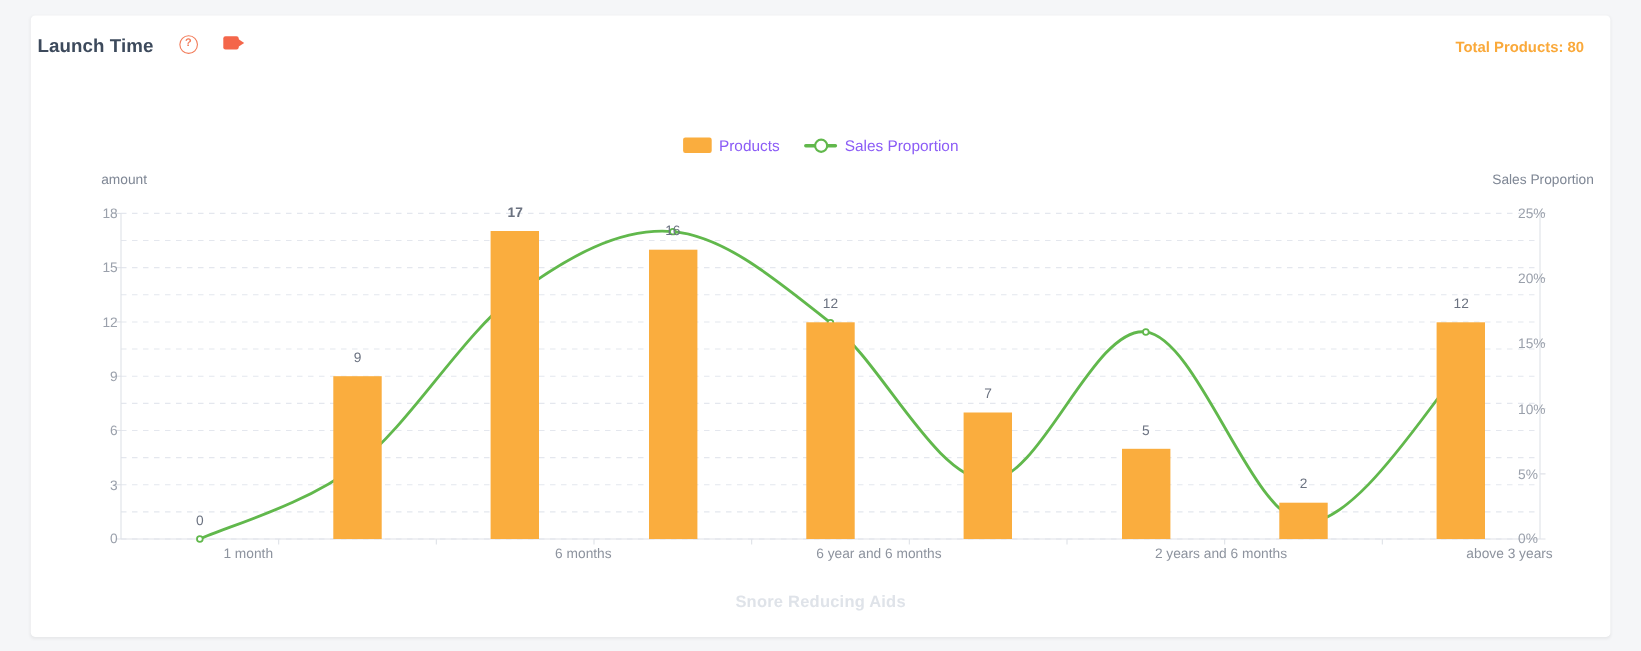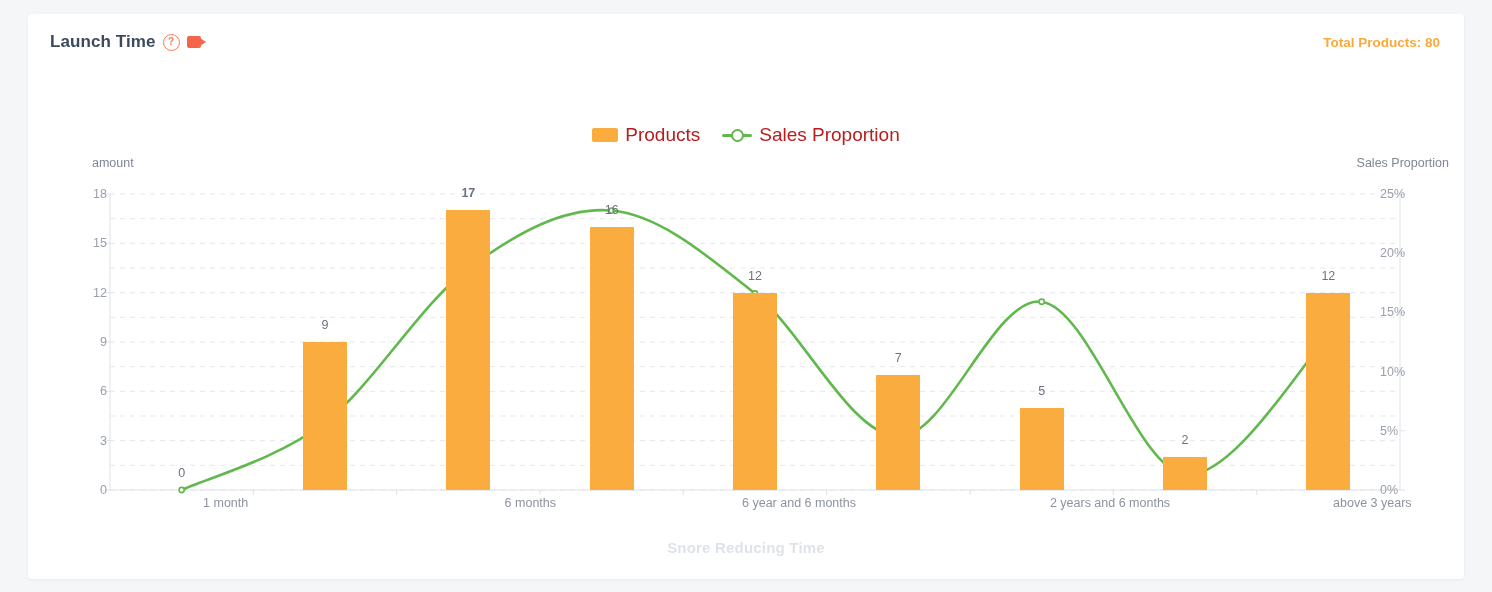--- a/index.html
+++ b/index.html
@@ -26,25 +26,25 @@
     box-shadow: 0 1px 3px rgba(0,0,0,0.06);
   }
   .card-header {
     position: absolute;
     left: 0; top: 0;
     width: 100%;
     height: 62px;
   }
   .title-wrap {
     position: absolute;
-    left: 22px;
+    left: 6px;
     top: 18px;
     display: flex;
-    align-items: center;
-    gap: 7px;
+    align-items: flex-start;
+    gap: 23px;
   }
   .card-title {
     font-size: 17px;
     font-weight: bold;
     color: #3d4a5c;
     letter-spacing: 0.1px;
   }
   .help-icon {
     width: 15px;
     height: 15px;
@@ -131,22 +131,22 @@
   }
   .legend-swatch-line .dot {
     position: absolute;
     left: 9px; top: 1px;
     width: 9px; height: 9px;
     border: 2.4px solid #61b84c;
     background: #ffffff;
     border-radius: 50%;
   }
   .legend-label {
-    font-size: 19px;
-    color: #b91c1c;
+    font-size: 14px;
+    color: #8b5cf6;
   }
 
   
   .plot-area {
     position: absolute;
     left: 0; top: 0;
     width: 1436px;
     height: 565px;
     pointer-events: none;
   }
@@ -324,15 +324,15 @@
         <div class="bar" style="left: 991.667px; top: 393.778px; width: 44px; height: 82.2222px; background: rgb(250, 173, 62);"></div>
         <div class="bar-value" style="left: 1013.67px; top: 369.778px;">5</div>
         <div class="cat-label" style="left: 1038px;">2 years and 6 months</div>
         <div class="bar" style="left: 1135px; top: 443.111px; width: 44px; height: 32.8889px; background: rgb(250, 173, 62);"></div>
         <div class="bar-value" style="left: 1157px; top: 419.111px;">2</div>
         <div class="bar" style="left: 1278.33px; top: 278.667px; width: 44px; height: 197.333px; background: rgb(250, 173, 62);"></div>
         <div class="bar-value" style="left: 1300.33px; top: 254.667px;">12</div>
         <div class="cat-label" style="left: 1300.33px;">above 3 years</div>
       </div>
 
-    <div class="watermark">Snore Reducing Time</div>
+    <div class="watermark">Snore Reducing Aids</div>
   </div>
 </div>
 
 </body></html>

